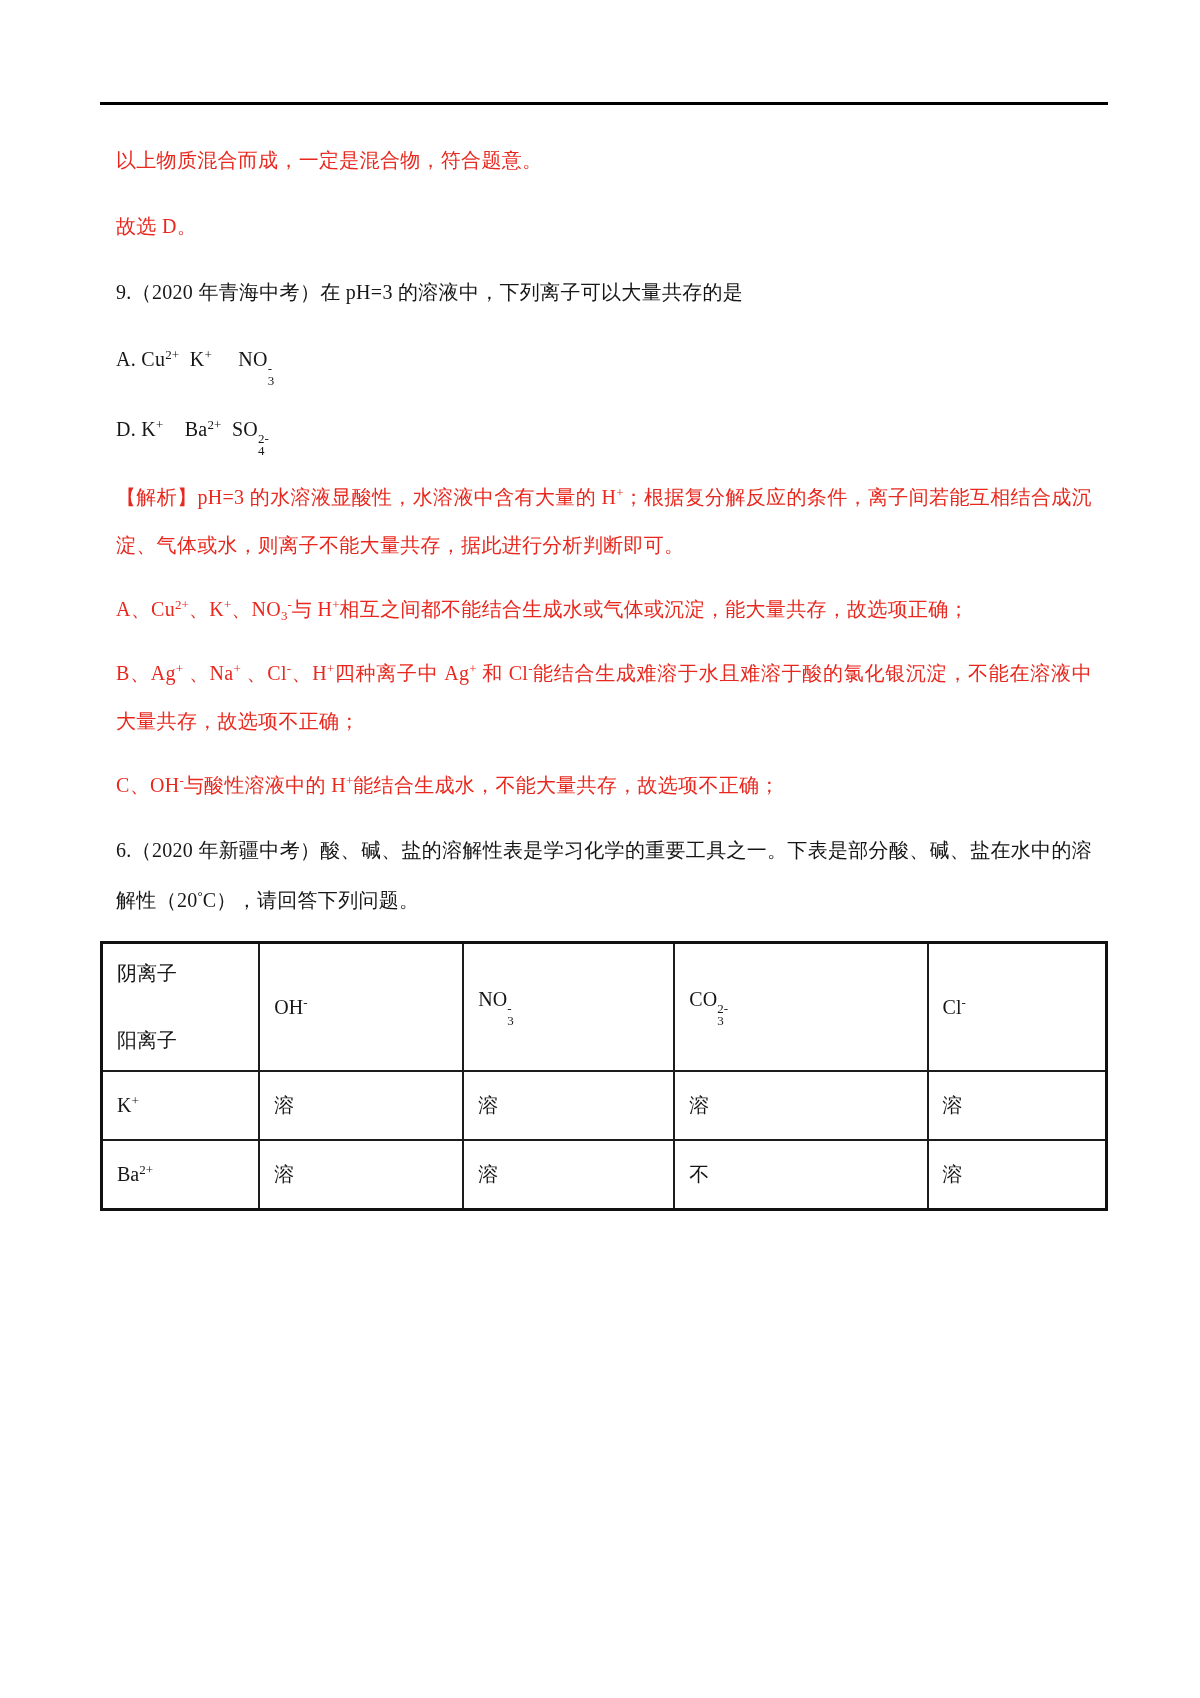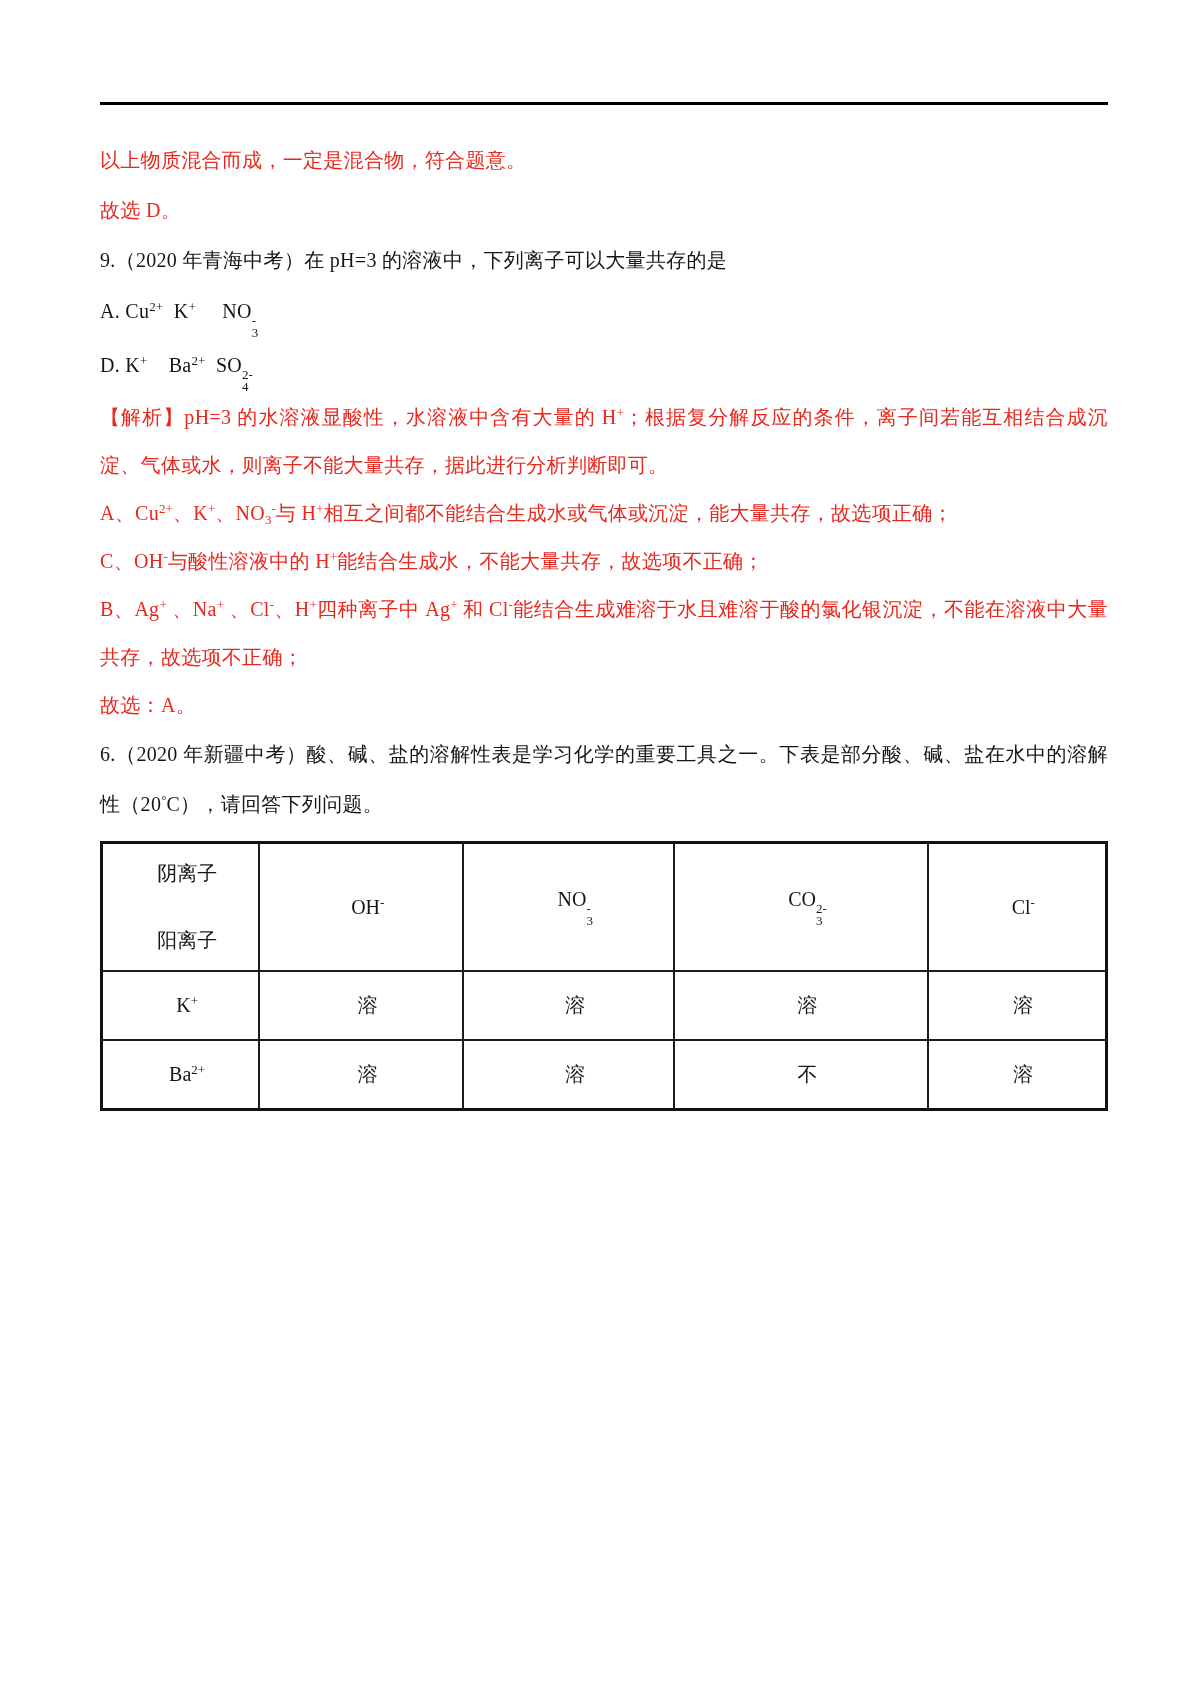--- a/index.html
+++ b/index.html
@@ -7,21 +7,21 @@
     position:relative;
     width:1200px;height:1698px;
     background:#ffffff;
     font-family:"Liberation Serif","DejaVu Serif",serif;
     color:#161616;
     overflow:hidden;
   }
   .content{position:absolute;left:100px;top:0;width:1008px;}
   .rule{margin-top:102px;border-top:3px solid #000;height:0;}
   p.doc{
-    margin:0;
+    margin:16px;
     font-size:20px;
     line-height:50px;
     letter-spacing:0.3px;
   }
   p.first{margin-top:30px;}
   .red{color:#e8281e;}
   .just{text-align:justify;}
   .pre{white-space:pre-wrap;}
   p.opt{line-height:53px;}
   p.ana{line-height:48px;}
@@ -35,21 +35,20 @@
     margin-top:12px;
     width:100%;
     border-collapse:collapse;
     table-layout:fixed;
   }
   table.sol-table td{
     border:2px solid #1c1c1c;
     font-size:20px;
     padding-left:14px;
     vertical-align:middle;
-    text-align:center;
   }
   table.sol-table{border:3px solid #111;}
   tr.hdr td{height:124px;}
   tr.datarow td{height:65px;}
   .corner-wrap{
     display:flex;flex-direction:column;justify-content:space-between;
     height:94px;
   }
   .subq-block{margin-top:44px;}
   p.subq{line-height:50px;margin-top:15px;}
@@ -67,23 +66,22 @@
     <p class="doc red">故选 D。</p>
 
     <p class="doc just">9.（2020 年青海中考）在 pH=3 的溶液中，下列离子可以大量共存的是</p>
 
     <p class="doc opt pre">A. Cu<sup>2+</sup>  K<sup>+</sup>     NO<span class="stack"><span>-</span><span>3</span></span></p>
     <p class="doc opt pre">D. K<sup>+</sup>    Ba<sup>2+</sup>  SO<span class="stack"><span>2-</span><span>4</span></span></p>
 
 
     <p class="doc red just ana">【解析】pH=3 的水溶液显酸性，水溶液中含有大量的 H<sup>+</sup>；根据复分解反应的条件，离子间若能互相结合成沉淀、气体或水，则离子不能大量共存，据此进行分析判断即可。</p>
     <p class="doc red just ana"> A、Cu<sup>2+</sup>、K<sup>+</sup>、NO<sub>3</sub><sup>-</sup>与 H<sup>+</sup>相互之间都不能结合生成水或气体或沉淀，能大量共存，故选项正确；</p>
+    <p class="doc red just ana">B、Ag<sup>+</sup> 、Na<sup>+</sup> 、Cl<sup>-</sup>、H<sup>+</sup>四种离子中 Ag<sup>+</sup> 和 Cl<sup>-</sup>能结合生成难溶于水且难溶于酸的氯化银沉淀，不能在溶液中大量共存，故选项不正确；</p>
     <p class="doc red just ana">C、OH<sup>-</sup>与酸性溶液中的 H<sup>+</sup>能结合生成水，不能大量共存，故选项不正确；</p>
-    <p class="doc red just ana">B、Ag<sup>+</sup> 、Na<sup>+</sup> 、Cl<sup>-</sup>、H<sup>+</sup>四种离子中 Ag<sup>+</sup> 和 Cl<sup>-</sup>能结合生成难溶于水且难溶于酸的氯化银沉淀，不能在溶液中大量共存，故选项不正确；</p>
-    <p class="doc red ana">故选：A。</p>
 
     <p class="doc just">6.（2020 年新疆中考）酸、碱、盐的溶解性表是学习化学的重要工具之一。下表是部分酸、碱、盐在水中的溶解性（20<sup>°</sup>C），请回答下列问题。</p>
 
     <table class="sol-table">
       <colgroup>
         <col style="width:15.7%">
           <col style="width:20.3%">
           <col style="width:21.0%">
           <col style="width:25.2%">
           <col style="width:17.8%">

